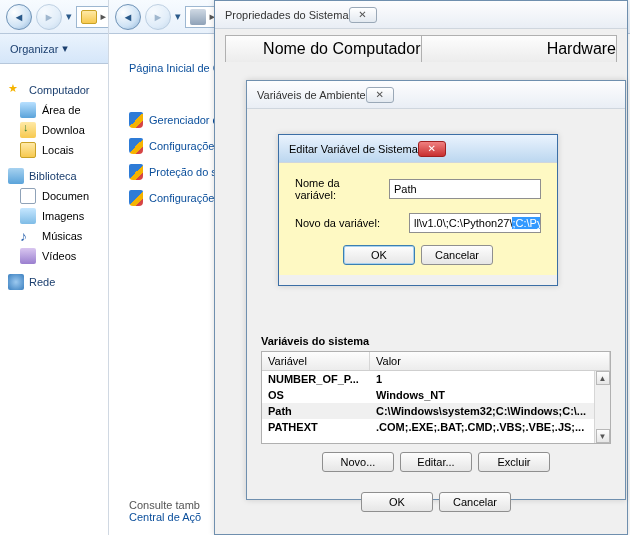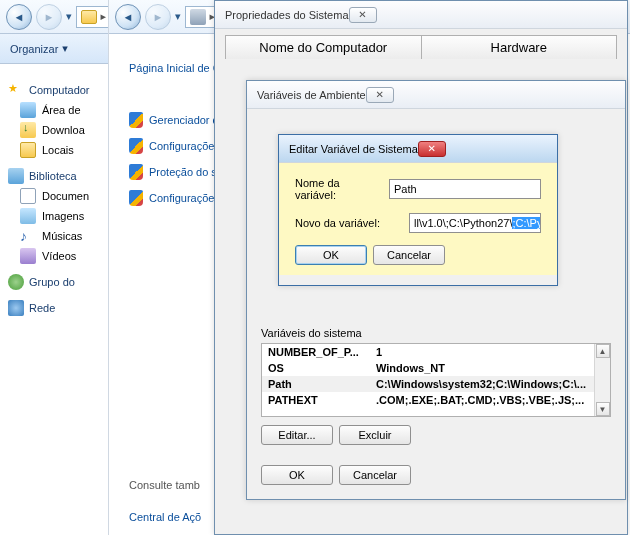--- a/index.html
+++ b/index.html
@@ -35,48 +35,48 @@
   .ico-mus::after{content:"♪";color:#2e66b0;font-size:14px;}
   .ico-vid { background:linear-gradient(#d9c6f0,#9a7fcf);border-radius:2px;}
 
   
   .cp { position: absolute; left: 108px; top: 0; width: 522px; height: 535px; background: #fff; border-left: 1px solid #d0d8e2; }
   .cp-nav { height: 34px; background: linear-gradient(#f7fbff,#e8f1fb); border-bottom: 1px solid #b6c7db; display: flex; align-items: center; padding: 0 6px; gap: 4px; }
   .cp-body { padding: 18px 20px; }
   .cp-link { color: #0a4e9b; margin: 10px 0; display: flex; align-items: center; gap: 6px; }
   .shield { width: 14px; height: 16px; background: linear-gradient(135deg,#2e7bd6 0 50%,#f5b301 50% 75%,#d64545 75%); border-radius: 2px 2px 4px 4px; }
   .cp-foot { position: absolute; bottom: 12px; left: 20px; color: #555; }
-  .cp-foot-link { color: #0a4e9b; margin-top: 20px; }
+  .cp-foot-link { color: #0a4e9b; margin-top: 0; }
 
   
   .dlg { position: absolute; border: 1px solid #6f8fae; background: #f0f0f0; box-shadow: 0 0 6px rgba(0,0,0,.15); }
   .dlg.sys { left: 214px; top: 0; width: 414px; height: 535px; }
   .dlg-title { height: 28px; background: linear-gradient(#fdfdfe,#e9eef5); display: flex; align-items: center; justify-content: flex-start; padding: 0 6px 0 10px; color: #333; border-bottom:1px solid #cfd6de;}
   .close-btn { width: 28px; height: 16px; border: 1px solid #9aa8b7; border-radius: 3px; background: linear-gradient(#fff,#e3e9f0); display:flex;align-items:center;justify-content:center;font-size:10px;color:#555;}
   .close-btn.red { background: linear-gradient(#f08080,#c83030); color:#fff; border-color:#a02020;}
   .tabs { display: flex; margin: 6px 10px 0; }
-  .tab { flex: 1; text-align: center; padding: 4px 0; background: linear-gradient(#fdfdfd,#ececec); border: 1px solid #b0b0b0; border-bottom: none; font-size: 13px; }
+  .tab { flex: 1; text-align: right; padding: 4px 0; background: linear-gradient(#fdfdfd,#ececec); border: 1px solid #b0b0b0; border-bottom: none; font-size: 16px; }
   .tab:first-child { border-right: none; }
 
   
   .dlg.env { left: 246px; top: 80px; width: 380px; height: 420px; }
   .env-body { padding: 10px 14px; }
-  .group-label { margin: 8px 0 4px; color: #000; }
+  .group-label { margin: 16px 0 4px; color: #000; font-weight: bold; }
   .listbox { border: 1px solid #b0b0b0; background: #fff; }
   .list-head { display: flex; background: linear-gradient(#fdfdfd,#ececec); border-bottom: 1px solid #cfcfcf; }
   .list-head div { padding: 3px 6px; border-right: 1px solid #d6d6d6; }
   .col-var { width: 108px; }
   .col-val { flex: 1; }
   .list-rows { height: 72px; overflow: hidden; position:relative;}
   .row { display: flex; padding: 1px 0; font-weight: bold; }
   .row.sel { background: #f0f0f0; }
   .row div { padding: 1px 6px; white-space: nowrap; overflow: hidden; }
   .scroll-track{position:absolute;right:0;top:0;width:16px;height:100%;background:#f0f0f0;border-left:1px solid #d6d6d6;display:flex;flex-direction:column;align-items:center;justify-content:space-between;}
   .scroll-arr{width:14px;height:14px;background:linear-gradient(#fdfdfd,#e6e6e6);border:1px solid #b8b8b8;font-size:8px;display:flex;align-items:center;justify-content:center;color:#555;}
-  .btn-row { display: flex; justify-content: flex-start; gap: 6px; margin-top: 8px; }
+  .btn-row { display: flex; justify-content: center; gap: 6px; margin-top: 8px; }
   .btn { min-width: 72px; padding: 3px 10px; background: linear-gradient(#fdfdfd,#e6e6e6); border: 1px solid #8f8f8f; border-radius: 3px; text-align: center; }
   .btn.def { border: 1px solid #3c7fb1; box-shadow: 0 0 0 1px #a7d1f0 inset; }
 
   
   .dlg.edit { left: 278px; top: 134px; width: 280px; height: 152px; border: 1px solid #3b6ea5; }
   .dlg.edit .dlg-title { background: linear-gradient(#eaf3fd,#bcd7f0); color: #000; }
   .edit-body { padding: 14px 16px 10px; background: #fef9c3; }
   .form-row { display: flex; align-items: center; margin-bottom: 12px; gap: 10px; }
   .form-row label { width: 104px; }
   .txt { flex: 1; border: 1px solid #8f8f8f; padding: 2px 4px; background: #fff; font-family: inherit; font-size: 11px; height: 20px; }
@@ -134,24 +134,20 @@
         </div>
       <div class="sb-item">
           <span class="ico ico-mus"></span>
           <span>Músicas</span>
         </div>
       <div class="sb-item">
           <span class="ico ico-vid"></span>
           <span>Vídeos</span>
         </div>
 
-      <div class="sb-head">
-          <span class="ico ico-grp"></span>
-          <span>Grupo do</span>
-        </div>
 
 
       <div class="sb-head">
           <span class="ico ico-net"></span>
           <span>Rede</span>
         </div>
     </div>
   </div>
 </div>
 
@@ -206,20 +202,24 @@
 
 <div class="dlg env">
   <div class="dlg-title">
     <span>Variáveis de Ambiente</span>
     <div class="close-btn">✕</div>
   </div>
   <div class="env-body">
     <div style="height:200px;"></div>
     <div class="group-label">Variáveis do sistema</div>
     <div class="listbox">
+      <div class="list-head">
+        <div class="col-var">Variável</div>
+        <div class="col-val">Valor</div>
+      </div>
       <div class="list-rows">
         <div class="row">
             <div class="col-var">NUMBER_OF_P...</div>
             <div class="col-val">1</div>
           </div>
         <div class="row">
             <div class="col-var">OS</div>
             <div class="col-val">Windows_NT</div>
           </div>
         <div class="row sel">
@@ -230,20 +230,21 @@
             <div class="col-var">PATHEXT</div>
             <div class="col-val">.COM;.EXE;.BAT;.CMD;.VBS;.VBE;.JS;...</div>
           </div>
         <div class="scroll-track">
           <div class="scroll-arr">▲</div>
           <div class="scroll-arr">▼</div>
         </div>
       </div>
     </div>
     <div class="btn-row">
+      <div class="btn">Novo...</div>
       <div class="btn">Editar...</div>
       <div class="btn">Excluir</div>
     </div>
     <div class="btn-row" style="margin-top:20px;">
       <div class="btn">OK</div>
       <div class="btn">Cancelar</div>
     </div>
   </div>
 </div>
 

